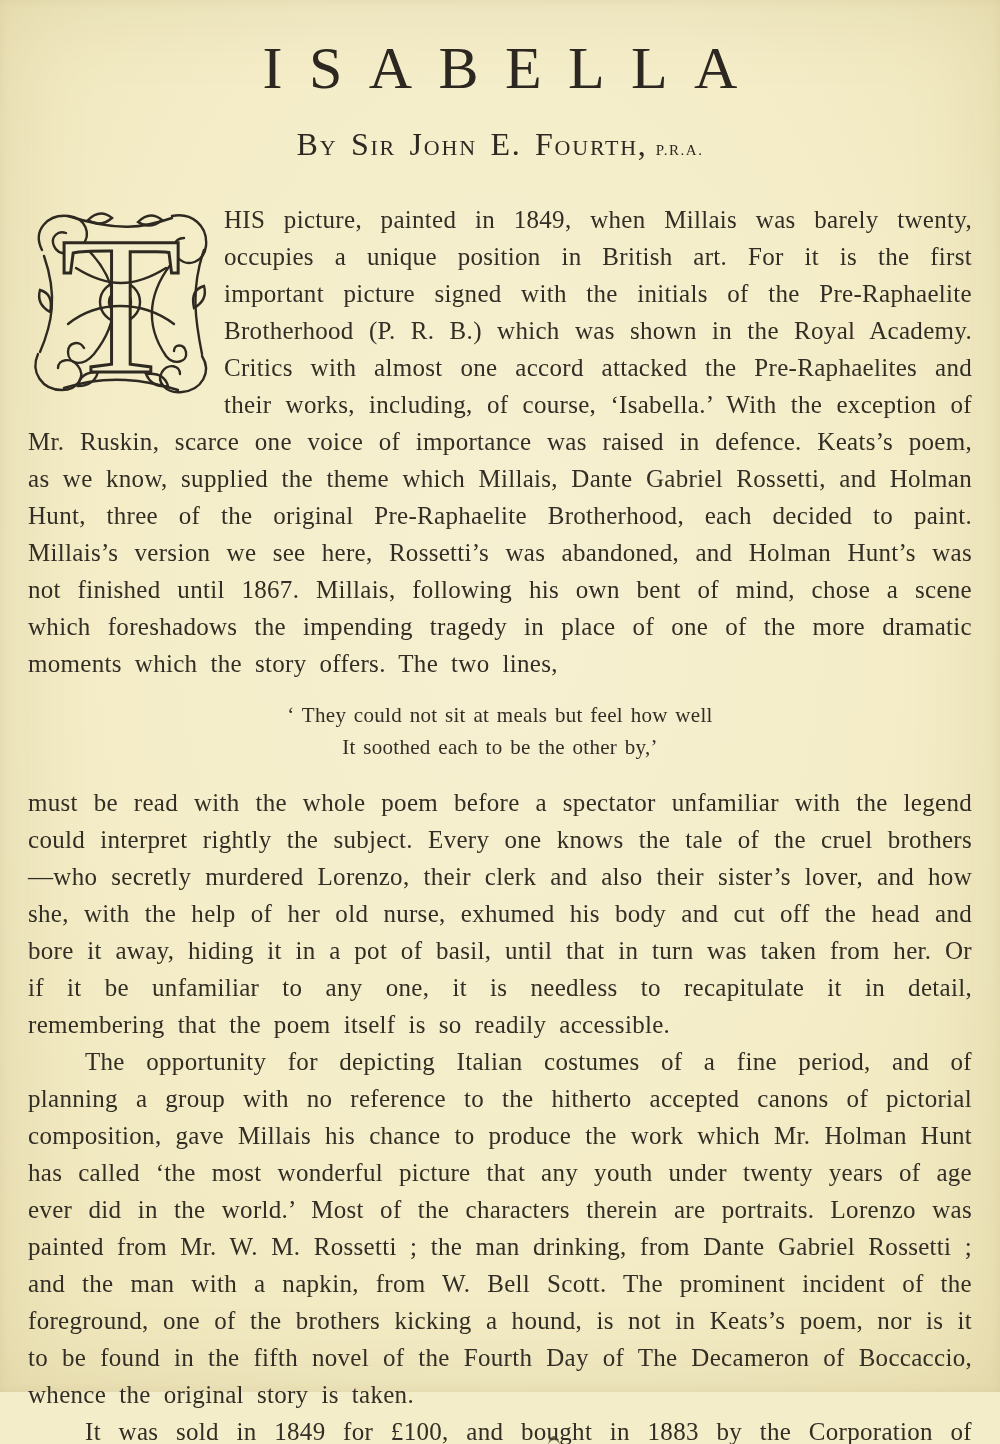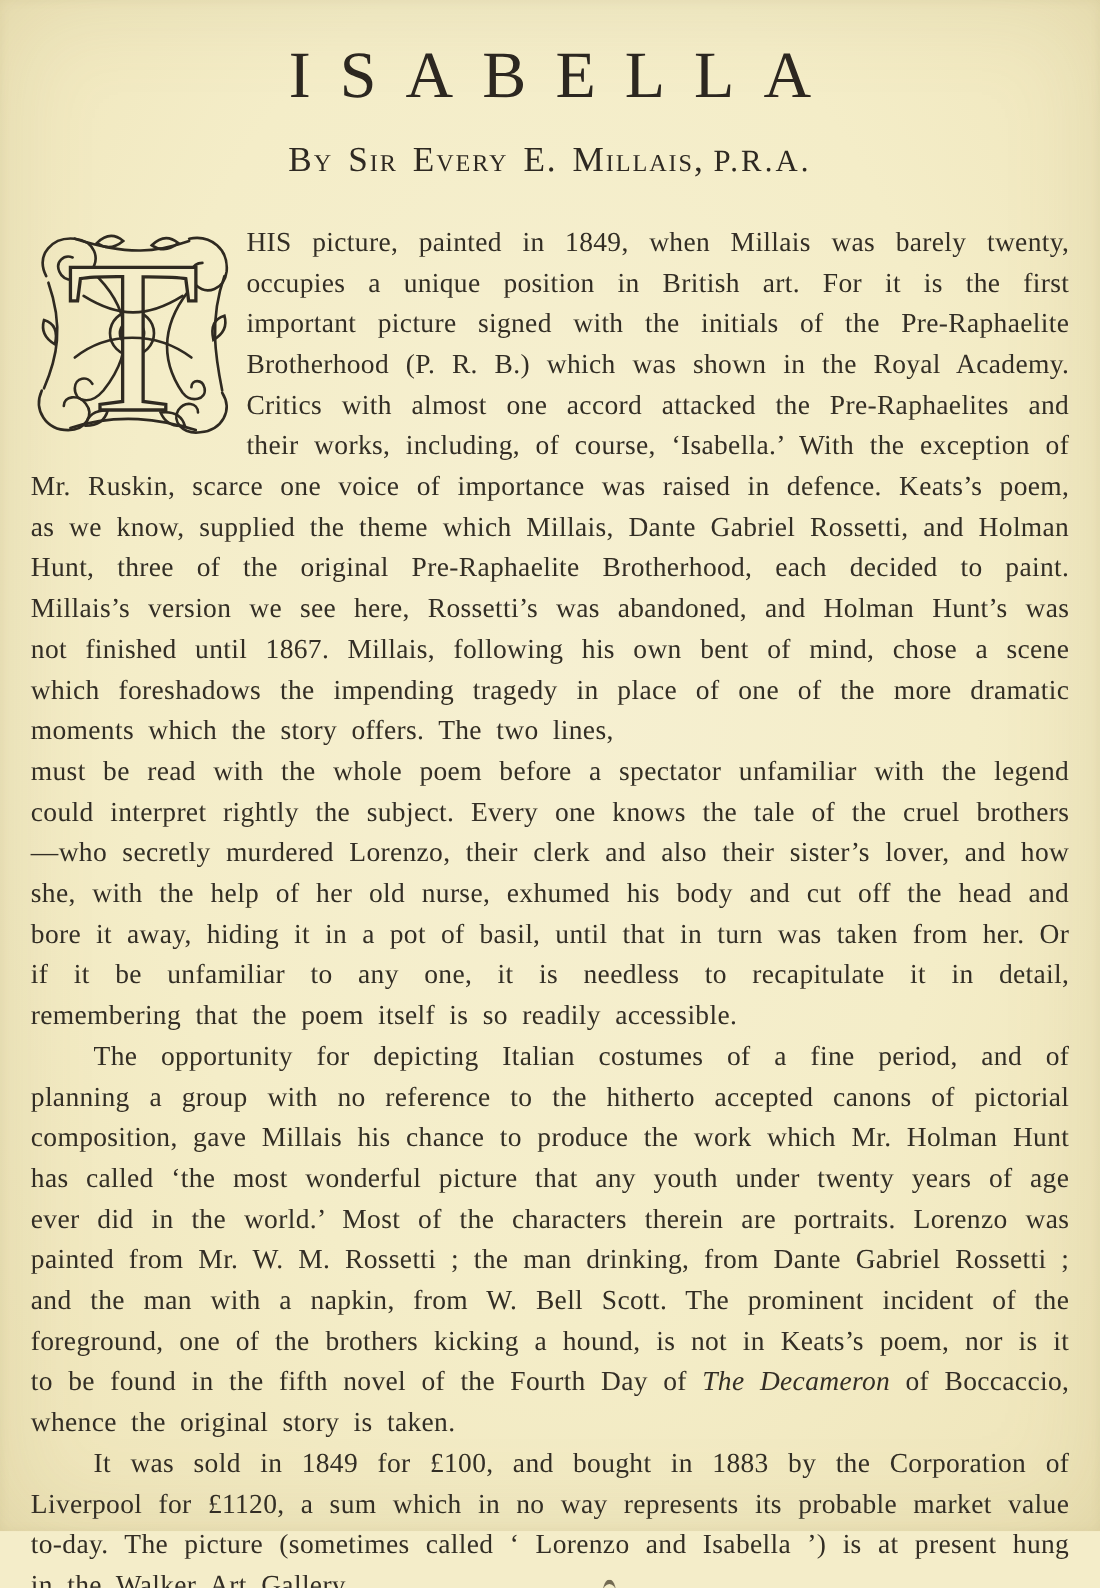--- a/index.html
+++ b/index.html
@@ -35,21 +35,21 @@
     line-height: 1.2;
     color: #2e2922;
     white-space: nowrap;
   }
   .byline-main {
     font-variant: small-caps;
     letter-spacing: 0.055em;
     word-spacing: 0.12em;
   }
   .byline-suffix {
-    font-size: 28px;
+    font-size: 15px;
     letter-spacing: 0.1em;
   }
   .body-text {
     margin-top: 38px;
     font-size: 25px;
     line-height: 37px;
     text-align: justify;
     word-spacing: 0.26em;
     letter-spacing: 0.012em;
     color: #332e25;
@@ -64,38 +64,38 @@
   .dropcap-wrap svg { display: block; width: 184px; height: 194px; }
   .verse {
     clear: none;
     text-align: center;
     font-size: 21px;
     line-height: 32px;
     margin: 17px 0 21px 0;
     word-spacing: 0.1em;
   }
   .verse-line { display: block; }
-  .decameron { font-style: italic; }
+  .decameron { }
   .page-mark {
     position: absolute;
     left: 548px; top: 1436px;
     width: 12px; height: 8px;
     border-top: 4px solid rgba(72,63,43,0.75);
     border-radius: 50% 50% 0 0 / 100% 100% 0 0;
   }
 </style>
 </head>
 <body>
 
 <div class="page">
 
   <h1 class="title">ISABELLA</h1>
 
   <div class="byline">
-    <span class="byline-main">By Sir Every E. Millais,</span>
+    <span class="byline-main">By Sir John E. Fourth,</span>
     <span class="byline-suffix">P.R.A.</span>
   </div>
 
   <div class="body-text">
 
     <p>
       <span class="dropcap-wrap">
           <svg viewBox="0 0 184 194" xmlns="http://www.w3.org/2000/svg">
         <g stroke="#2f2a21" fill="none" stroke-width="2.4" stroke-linecap="round">
           <path d="M14,44 C4,24 20,8 40,10 C58,12 64,28 54,40 C46,50 30,50 26,40 C22,31 30,24 38,27"></path>
@@ -119,20 +119,24 @@
         </g>
         <text x="93" y="166" text-anchor="middle" font-family="Liberation Serif, DejaVu Serif, serif" font-size="198" fill="#f4edc9" stroke="#2f2a21" stroke-width="3">T</text>
         <g stroke="#2f2a21" fill="none" stroke-width="2.4" stroke-linecap="round">
           <path d="M40,118 C70,94 114,94 146,118"></path>
           <path d="M48,62 C80,82 106,82 138,62"></path>
         </g>
       </svg>
         </span><span>HIS picture, painted in 1849, when Millais was barely twenty, occupies a unique position in British art.  For it is the first important picture signed with the initials of the Pre-Raphaelite Brotherhood (P. R. B.) which was shown in the Royal Academy.  Critics with almost one accord attacked the Pre-Raphaelites and their works, including, of course, ‘Isabella.’  With the exception of Mr. Ruskin, scarce one voice of importance was raised in defence.  Keats’s poem, as we know, supplied the theme which Millais, Dante Gabriel Rossetti, and Holman Hunt, three of the original Pre-Raphaelite Brotherhood, each decided to paint.  Millais’s version we see here, Rossetti’s was abandoned, and Holman Hunt’s was not finished until 1867.  Millais, following his own bent of mind, chose a scene which foreshadows the impending tragedy in place of one of the more dramatic moments which the story offers.  The two lines,</span>
     </p>
 
+    <div class="verse">
+      <span class="verse-line">‘ They could not sit at meals but feel how well</span>
+      <span class="verse-line">It soothed each to be the other by,’</span>
+    </div>
 
     <p>must be read with the whole poem before a spectator unfamiliar with the legend could interpret rightly the subject.  Every one knows the tale of the cruel brothers —who secretly murdered Lorenzo, their clerk and also their sister’s lover, and how she, with the help of her old nurse, exhumed his body and cut off the head and bore it away, hiding it in a pot of basil, until that in turn was taken from her.  Or if it be unfamiliar to any one, it is needless to recapitulate it in detail, remembering that the poem itself is so readily accessible.</p>
 
     <p class="indent"><span>The opportunity for depicting Italian costumes of a fine period, and of planning a group with no reference to the hitherto accepted canons of pictorial composition, gave Millais his chance to produce the work which Mr. Holman Hunt has called ‘the most wonderful picture that any youth under twenty years of age ever did in the world.’  Most of the characters therein are portraits.  Lorenzo was painted from Mr. W. M. Rossetti ; the man drinking, from Dante Gabriel Rossetti ; and the man with a napkin, from W. Bell Scott.  The prominent incident of the foreground, one of the brothers kicking a hound, is not in Keats’s poem, nor is it to be found in the fifth novel of the Fourth Day of </span><span class="decameron">The Decameron</span><span> of Boccaccio, whence the original story is taken.</span></p>
 
     <p class="indent">It was sold in 1849 for £100, and bought in 1883 by the Corporation of Liverpool for £1120, a sum which in no way represents its probable market value to-day.  The picture (sometimes called ‘ Lorenzo and Isabella ’) is at present hung in the Walker Art Gallery.</p>
 
   </div>
 
   <div class="page-mark"></div>

